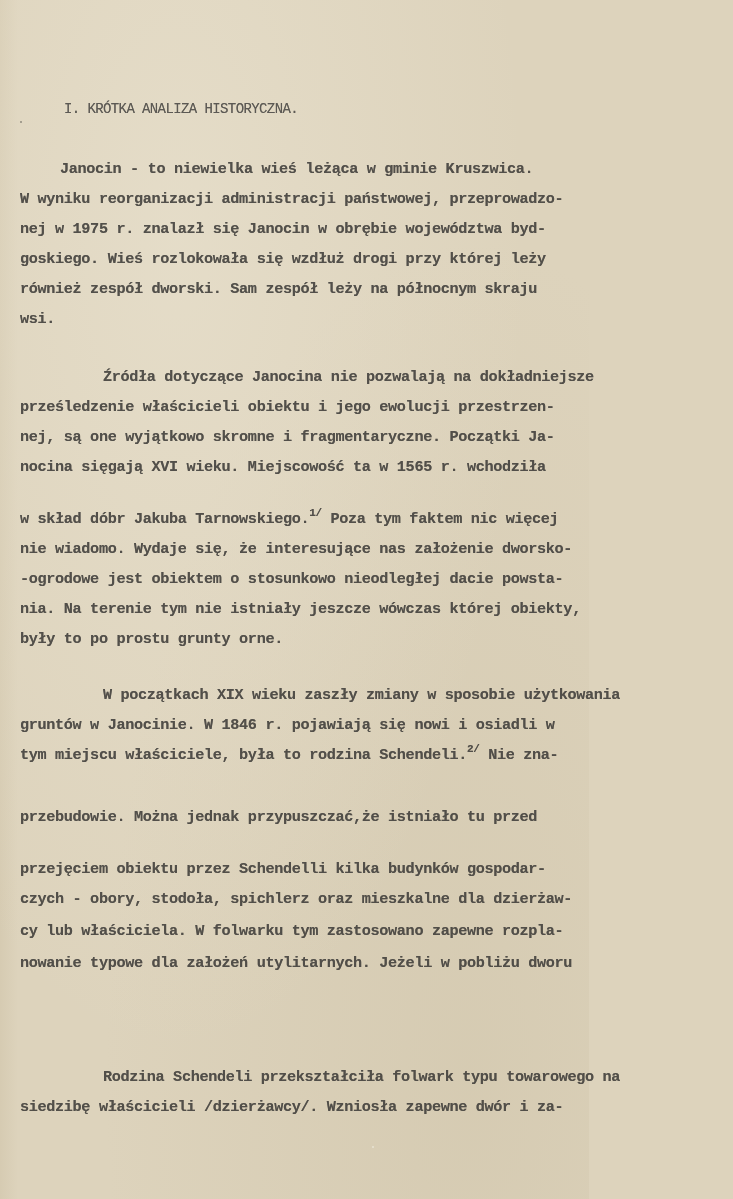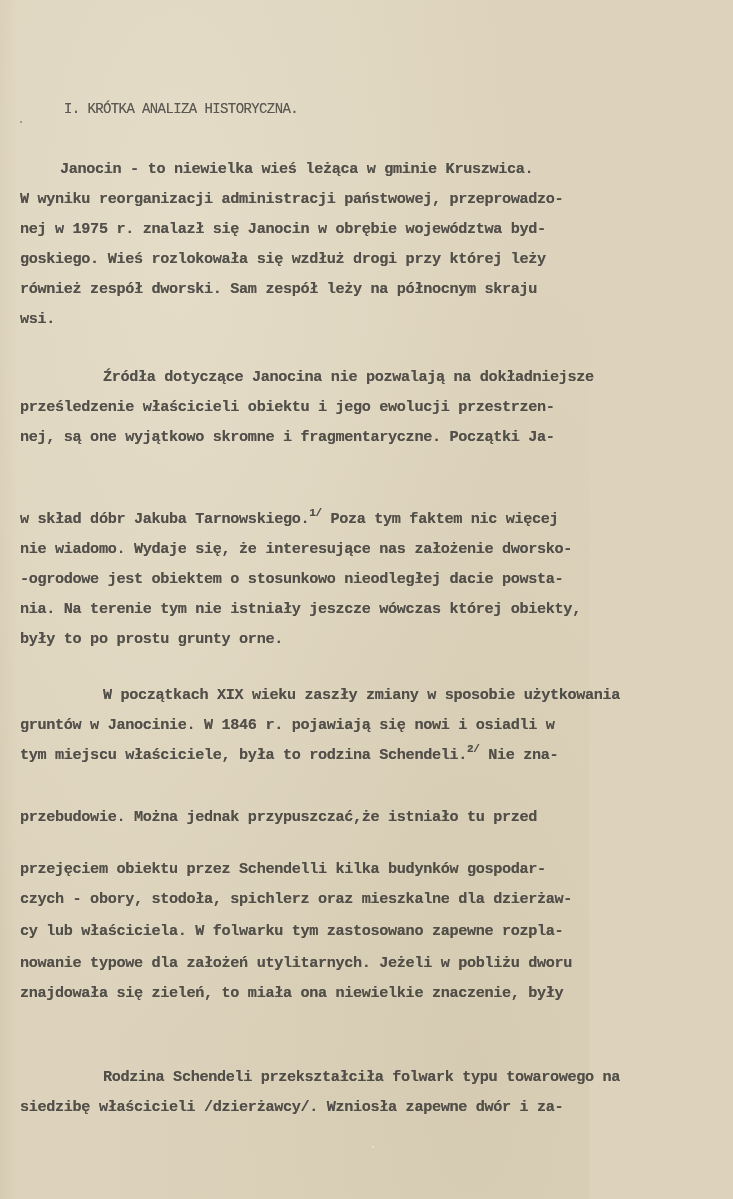--- a/index.html
+++ b/index.html
@@ -74,34 +74,34 @@
   <div class="text line indent" style="top:160px;">Janocin - to niewielka wieś leżąca w gminie Kruszwica.</div>
   <div class="text line" style="top:190px;">W wyniku reorganizacji administracji państwowej, przeprowadzo-</div>
   <div class="text line" style="top:220px;">nej w 1975 r. znalazł się Janocin w obrębie województwa byd-</div>
   <div class="text line" style="top:250px;">goskiego. Wieś rozlokowała się wzdłuż drogi przy której leży</div>
   <div class="text line" style="top:280px;">również zespół dworski. Sam zespół leży na północnym skraju</div>
   <div class="text line" style="top:310px;">wsi.</div>
 
   <div class="text line indent-s" style="top:368px;">Źródła dotyczące Janocina nie pozwalają na dokładniejsze</div>
   <div class="text line" style="top:398px;">prześledzenie właścicieli obiektu i jego ewolucji przestrzen-</div>
   <div class="text line" style="top:428px;">nej, są one wyjątkowo skromne i fragmentaryczne. Początki Ja-</div>
+  <div class="text line" style="top:458px;">nocina sięgają XVI wieku. Miejscowość ta w 1565 r. wchodziła</div>
   <div class="text line" style="top:510px;"><span>w skład dóbr Jakuba Tarnowskiego.</span><sup>1/</sup><span> Poza tym faktem nic więcej</span></div>
   <div class="text line" style="top:540px;">nie wiadomo. Wydaje się, że interesujące nas założenie dworsko-</div>
   <div class="text line" style="top:570px;">-ogrodowe jest obiektem o stosunkowo nieodległej dacie powsta-</div>
   <div class="text line" style="top:600px;">nia. Na terenie tym nie istniały jeszcze wówczas której obiekty,</div>
   <div class="text line" style="top:630px;">były to po prostu grunty orne.</div>
 
   <div class="text line indent-s" style="top:686px;">W początkach XIX wieku zaszły zmiany w sposobie użytkowania</div>
   <div class="text line" style="top:716px;">gruntów w Janocinie. W 1846 r. pojawiają się nowi i osiadli w</div>
   <div class="text line" style="top:746px;"><span>tym miejscu właściciele, była to rodzina Schendeli.</span><sup>2/</sup><span> Nie zna-</span></div>
   <div class="text line" style="top:808px;">przebudowie. Można jednak przypuszczać,że istniało tu przed</div>
   <div class="text line" style="top:860px;">przejęciem obiektu przez Schendelli kilka budynków gospodar-</div>
   <div class="text line" style="top:922px;">cy lub właściciela. W folwarku tym zastosowano zapewne rozpla-</div>
   <div class="text line" style="top:890px;">czych - obory, stodoła, spichlerz oraz mieszkalne dla dzierżaw-</div>
   <div class="text line" style="top:954px;">nowanie typowe dla założeń utylitarnych. Jeżeli w pobliżu dworu</div>
-  <div class="text line" style="top:984px;">znajdowała się zieleń, to miała ona niewielkie znaczenie, były</div>
 
   <div class="text line indent-s" style="top:1068px;">Rodzina Schendeli przekształciła folwark typu towarowego na</div>
   <div class="text line" style="top:1098px;">siedzibę właścicieli /dzierżawcy/. Wzniosła zapewne dwór i za-</div>
 
   <span class="speck" style="left:20px; top:121px;"></span>
   <span class="speck" style="left:372px; top:1146px; background:#f4f0e6;"></span>
 </div>
 
 </body></html>

